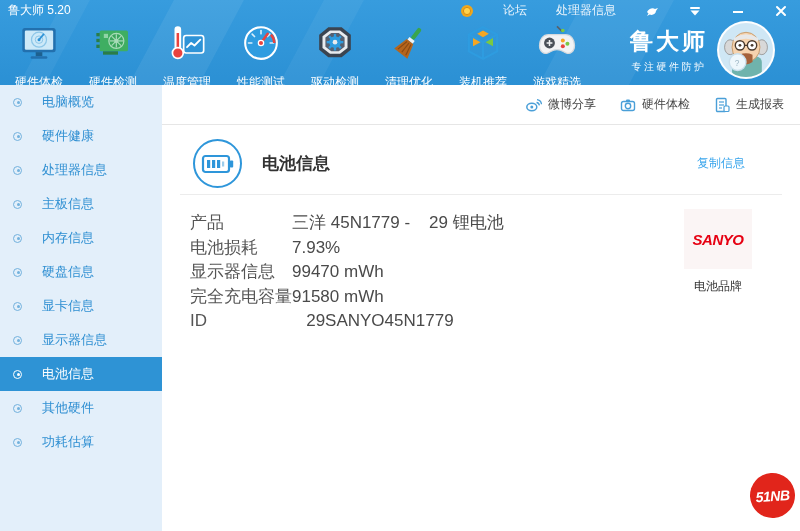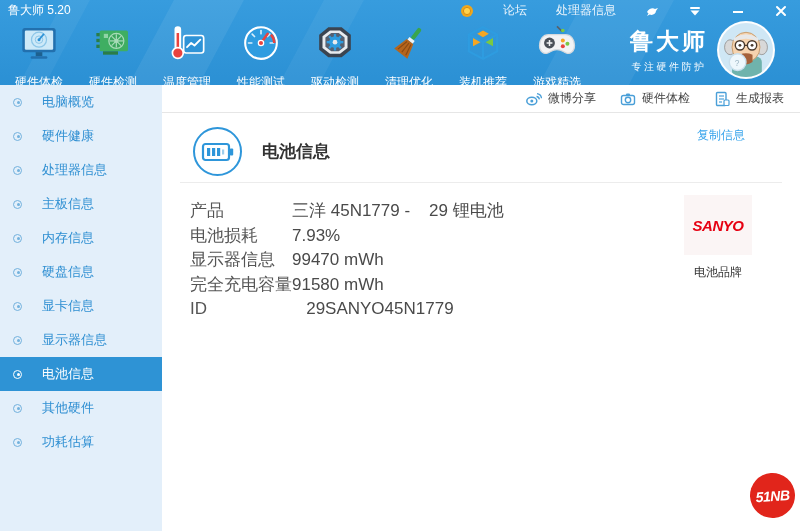--- a/index.html
+++ b/index.html
@@ -30,36 +30,36 @@
   .body-row { display:flex; height:446px; }
   .sidebar { width:162px; background:#e3effa; flex:none; }
   .side-item { height:34px; display:flex; align-items:center; padding-left:13px; color:#2f8fd2; font-size:13px; cursor:pointer; }
   .radio { position:relative; width:9px; height:9px; border:1px solid #72b1dd; border-radius:50%; margin-right:20px; flex:none; }
   .radio::after { content:""; position:absolute; left:2.5px; top:2.5px; width:3px; height:3px; border-radius:50%; background:#72b1dd; }
   .side-item.selected { background:#2e93d5; color:#fff; }
   .side-item.selected .radio { border-color:#fff; }
   .side-item.selected .radio::after { background:#fff; }
 
   .content { position:relative; flex:1; background:#fff; }
-  .actionbar { height:28px; border-bottom:1px solid #e6e6e6; display:flex; justify-content:flex-end; align-items:center; gap:24px; padding-right:16px; }
+  .actionbar { height:40px; border-bottom:1px solid #e6e6e6; display:flex; justify-content:flex-end; align-items:center; gap:24px; padding-right:16px; }
   .action { display:flex; align-items:center; gap:6px; font-size:12px; color:#444; cursor:pointer; }
   .action svg { display:block; }
 
   .sec-header { position:relative; display:flex; align-items:center; margin:12px 18px 0; height:53px; }
   .sec-icon { width:49px; height:49px; border:2px solid #2e96da; border-radius:50%; display:flex; align-items:center; justify-content:center; margin-left:13px; flex:none; }
   .sec-title { margin-left:20px; font-size:17px; font-weight:bold; color:#333; }
-  .copy-link { position:absolute; right:37px; top:2px; color:#39a5ec; font-size:12px; cursor:pointer; }
+  .copy-link { position:absolute; right:37px; top:18px; color:#39a5ec; font-size:12px; cursor:pointer; }
   .divider { height:1px; background:#ececec; margin:4px 18px 0; }
 
   .info { margin:16px 0 0 28px; }
   .inforow { display:flex; font-size:17px; color:#555; line-height:24.5px; }
   .lab { width:102px; flex:none; }
   .val { white-space:pre-wrap; color:#4a4a4a; }
 
-  .brand-panel { position:absolute; top:110px; right:48px; width:68px; text-align:center; }
+  .brand-panel { position:absolute; top:124px; right:48px; width:68px; text-align:center; }
   .sanyo-box { width:68px; height:60px; background:#fbf5f5; display:flex; align-items:center; justify-content:center; cursor:default; }
   .sanyo-text { color:#e60012; font-weight:bold; font-style:italic; font-size:15px; letter-spacing:-.5px; }
   .brand-caption { margin-top:9px; font-size:12px; color:#333; }
 
   .watermark { position:absolute; right:5px; bottom:13px; width:45px; height:45px; border-radius:50%; background:#e1251b; color:#fff; display:flex; align-items:center; justify-content:center; font-weight:bold; font-style:italic; font-size:14px; transform:rotate(-4deg); letter-spacing:-.5px; }
 </style>
 </head>
 <body>
 
 <div class="window">

